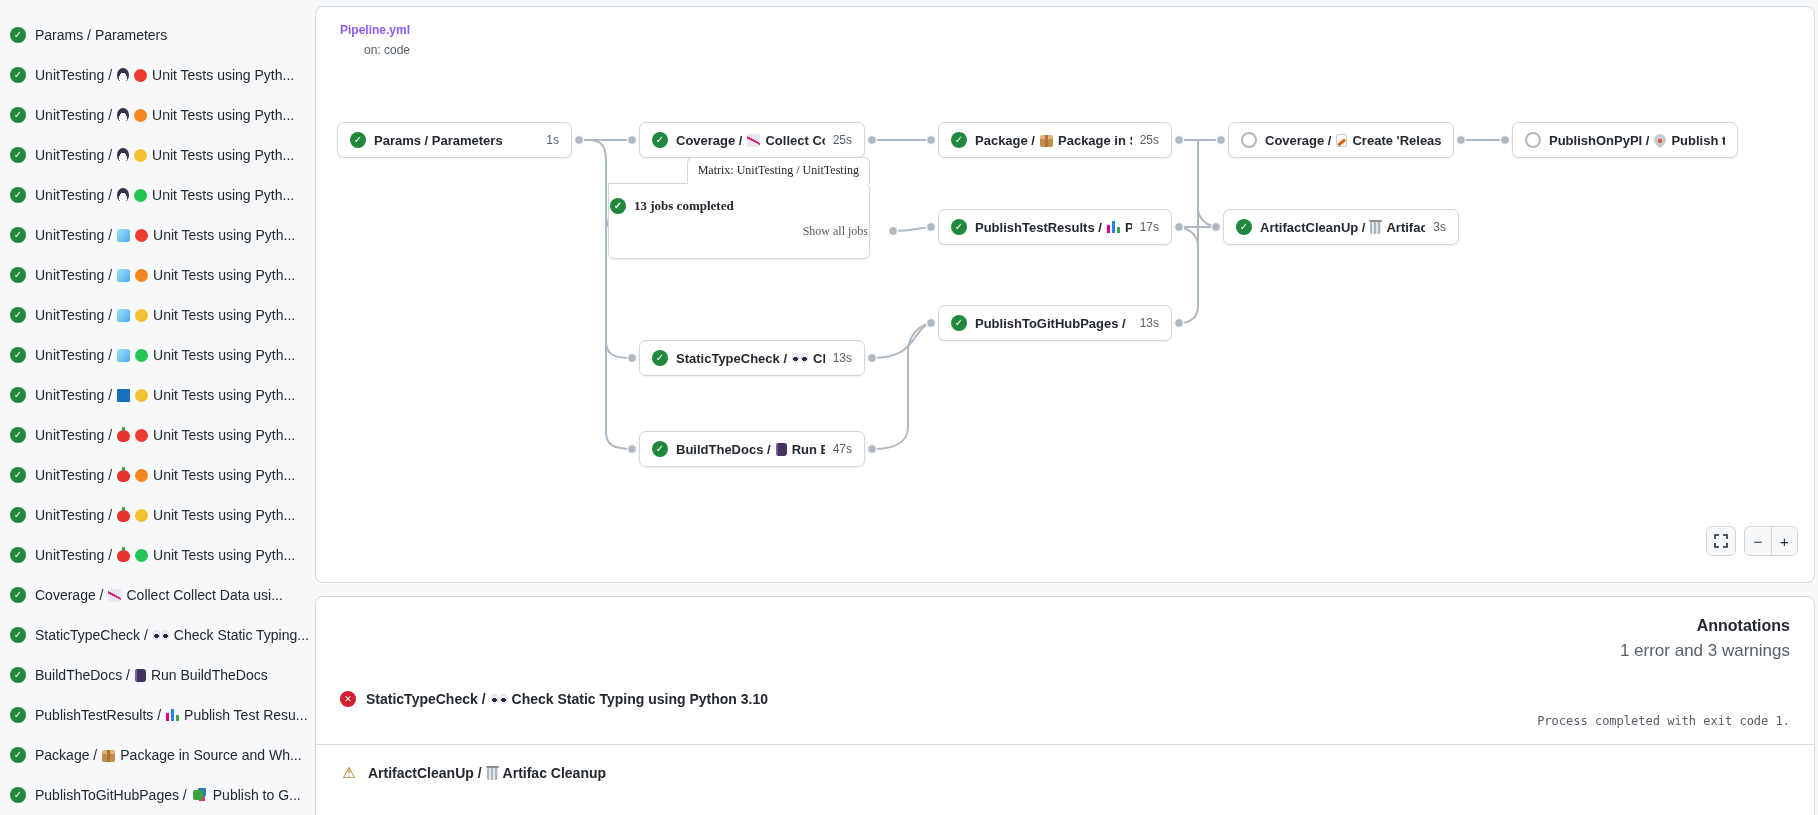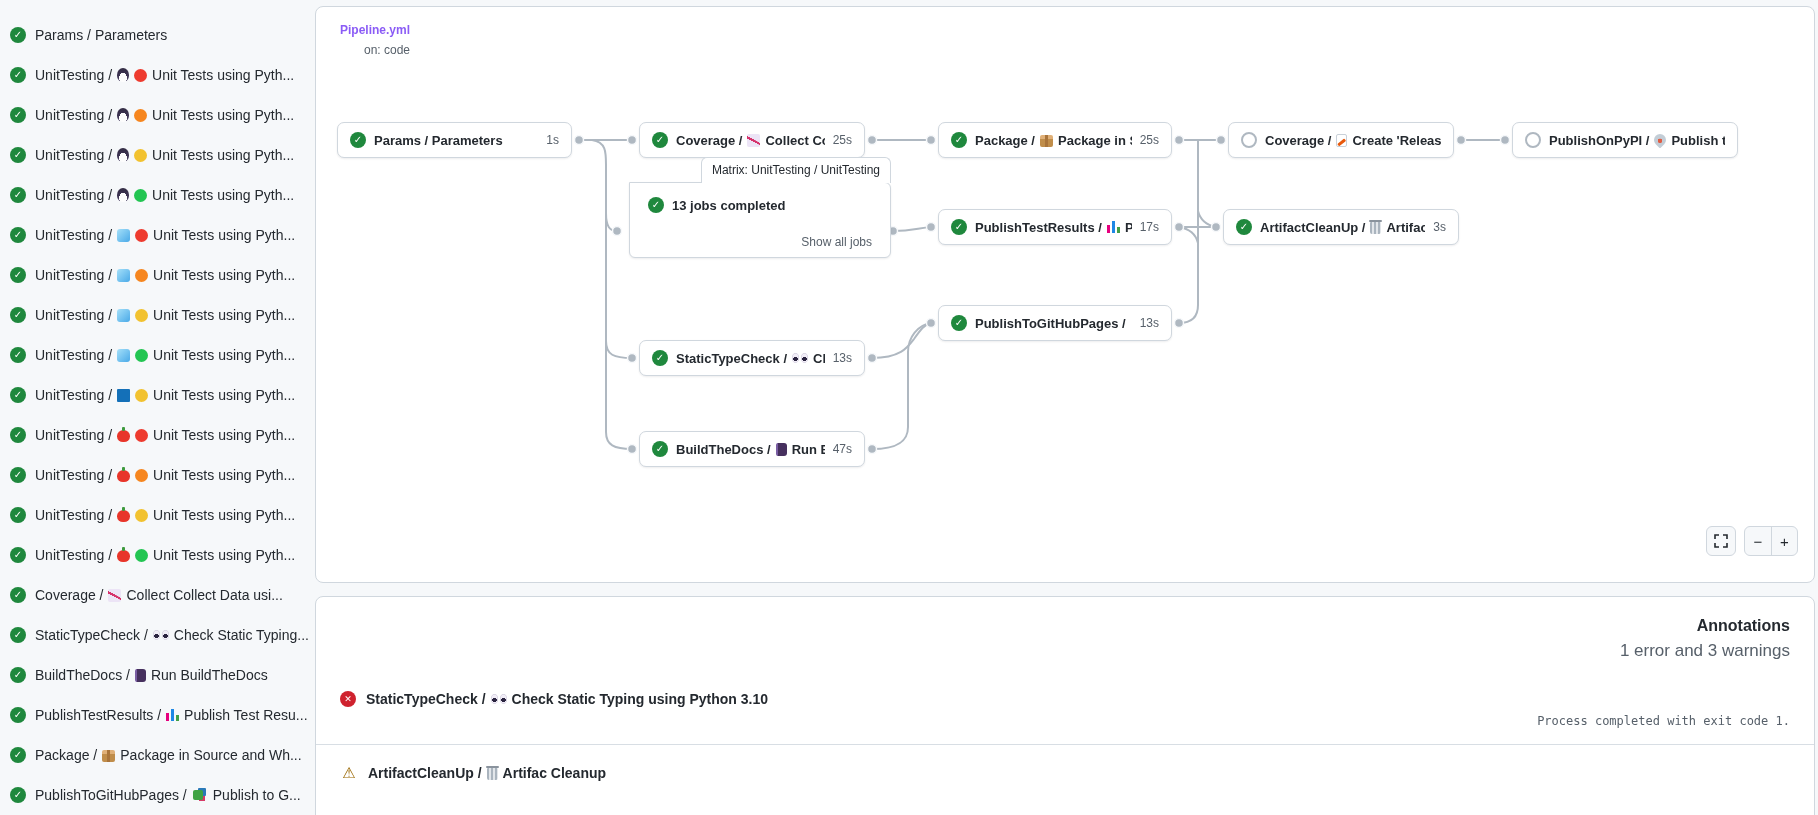--- a/index.html
+++ b/index.html
@@ -20,25 +20,25 @@
   .graph-title{font-size:12px;font-weight:700;color:#8b5cf6;}
   .graph-trigger{font-size:12px;color:#57606a;margin-top:6px;}
 
   
   .gwrap{position:absolute;inset:0;overflow:hidden;}
   svg.connectors{position:absolute;left:0;top:0;z-index:1;}
   .node{position:absolute;z-index:2;height:36px;background:#fff;border:1px solid #d0d7de;border-radius:7px;box-shadow:0 1px 2px rgba(27,31,36,.08);display:flex;align-items:center;padding:0 12px;box-sizing:border-box;cursor:pointer;}
   .node-label{font-size:13px;font-weight:600;color:#24292f;display:inline-flex;align-items:center;gap:5px;white-space:nowrap;overflow:hidden;flex:1;min-width:0;}
   .node-duration{font-size:12px;color:#57606a;margin-left:8px;flex:none;}
 
-  .matrix{position:absolute;left:313px;top:150px;z-index:2;width:262px;}
+  .matrix{position:absolute;left:292px;top:150px;z-index:2;width:262px;font-family:Liberation Serif, serif;}
   .matrix-tab{display:inline-block;position:relative;z-index:3;background:#fff;border:1px solid #d0d7de;border-bottom:none;border-radius:6px 6px 0 0;padding:5px 10px 6px;font-size:12px;color:#24292f;margin-bottom:-1px;}
-  .matrix-body{background:#fff;border:1px solid #d0d7de;border-radius:0 6px 6px 6px;box-shadow:0 1px 2px rgba(27,31,36,.08);padding:14px 18px 12px;height:76px;box-sizing:border-box;}
+  .matrix-body{background:#fff;border:1px solid #d0d7de;border-radius:0 6px 6px 6px;box-shadow:0 1px 2px rgba(27,31,36,.08);padding:14px 1px 12px;height:76px;box-sizing:border-box;}
   .matrix-status{display:flex;align-items:center;gap:8px;font-size:13px;font-weight:600;}
-  .matrix-link{display:inline-block;margin:22px 0 0 24px;font-size:12px;color:#57606a;cursor:pointer;text-decoration:none;}
+  .matrix-link{display:inline-block;margin:10px 0 0 24px;font-size:12px;color:#57606a;cursor:pointer;text-decoration:none;}
 
   
   .fullscreen-btn{position:absolute;right:78px;bottom:26px;width:28px;height:28px;border:1px solid #d0d7de;border-radius:6px;background:#f6f8fa;display:flex;align-items:center;justify-content:center;cursor:pointer;z-index:4;}
   .zoom-group{position:absolute;right:16px;bottom:26px;display:flex;border:1px solid #d0d7de;border-radius:6px;background:#f6f8fa;overflow:hidden;z-index:4;}
   .zoom-btn{width:26px;height:28px;display:flex;align-items:center;justify-content:center;font-size:15px;color:#24292f;cursor:pointer;box-sizing:border-box;}
   .zoom-btn + .zoom-btn{border-left:1px solid #d0d7de;}
 
   
   .ann-head{padding:20px 24px 4px;}
   .ann-title{font-size:16px;font-weight:700;}

